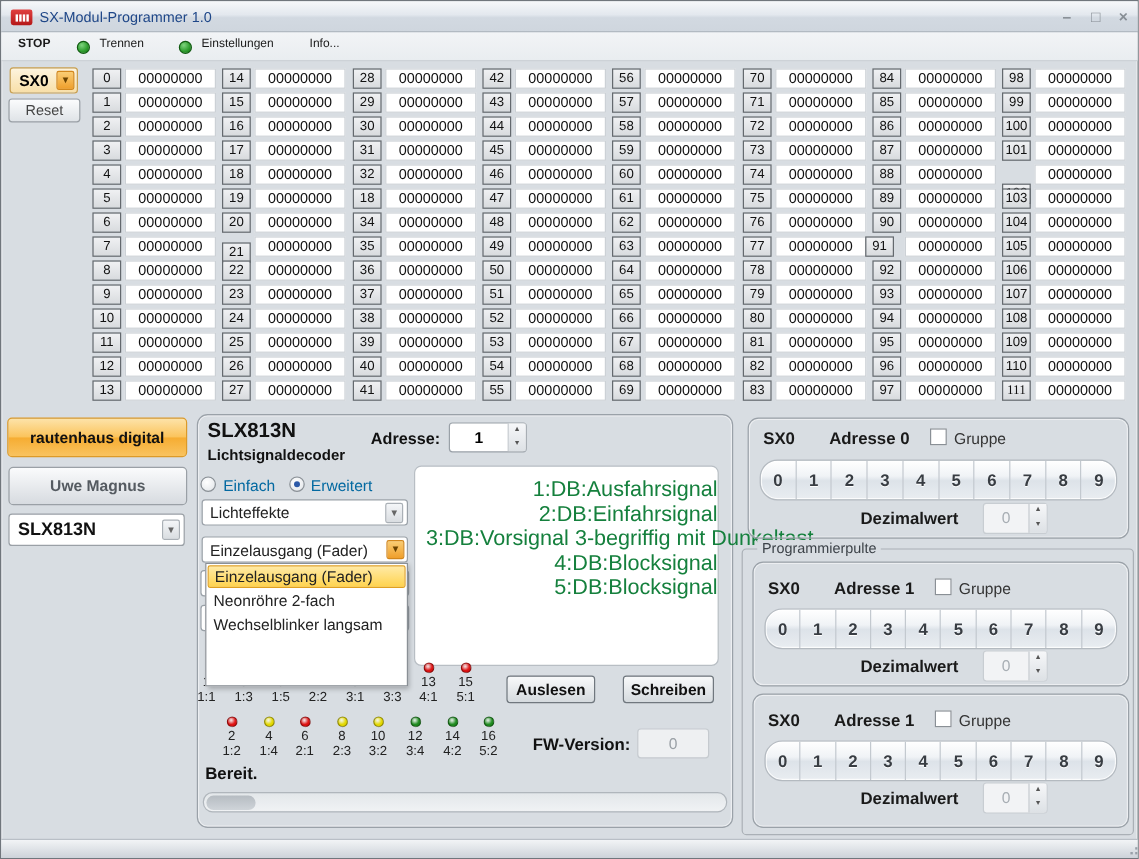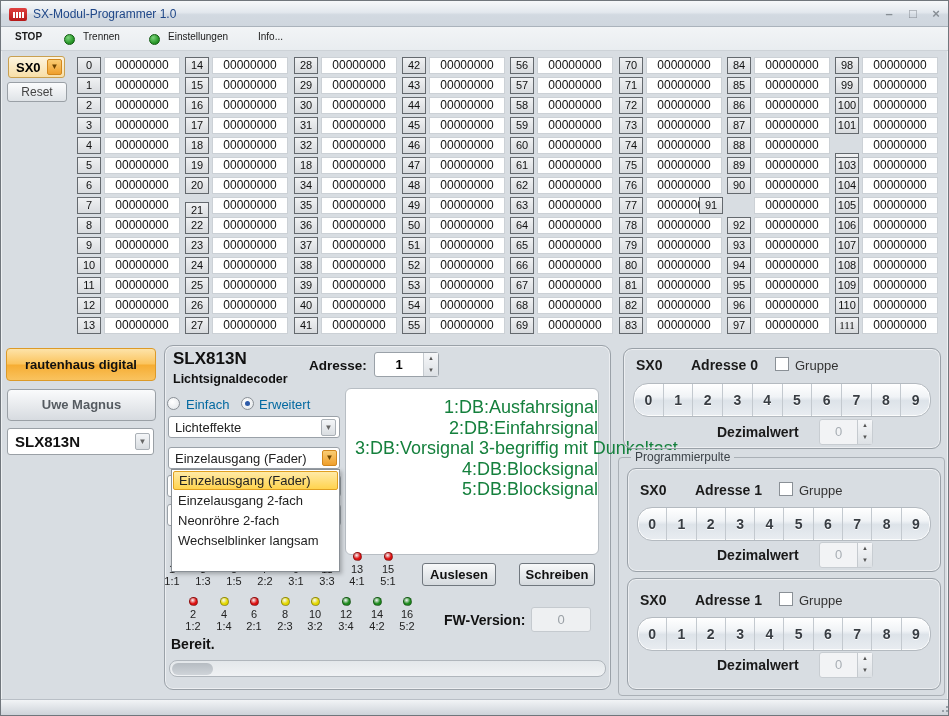--- a/index.html
+++ b/index.html
@@ -323,21 +323,21 @@
       <div class="reg-num" style="left: 726px; top: 96px;">86</div>
       <div class="reg-val" style="left: 753px; top: 96px;">00000000</div>
       <div class="reg-num" style="left: 726px; top: 116px;">87</div>
       <div class="reg-val" style="left: 753px; top: 116px;">00000000</div>
       <div class="reg-num" style="left: 726px; top: 136px;">88</div>
       <div class="reg-val" style="left: 753px; top: 136px;">00000000</div>
       <div class="reg-num" style="left: 726px; top: 156px;">89</div>
       <div class="reg-val" style="left: 753px; top: 156px;">00000000</div>
       <div class="reg-num" style="left: 726px; top: 176px;">90</div>
       <div class="reg-val" style="left: 753px; top: 176px;">00000000</div>
-      <div class="reg-num" style="left: 698px; top: 196px;">91</div>
+      <div class="reg-num" style="left: 720px; top: 196px;">91</div>
       <div class="reg-val" style="left: 753px; top: 196px;">00000000</div>
       <div class="reg-num" style="left: 726px; top: 216px;">92</div>
       <div class="reg-val" style="left: 753px; top: 216px;">00000000</div>
       <div class="reg-num" style="left: 726px; top: 236px;">93</div>
       <div class="reg-val" style="left: 753px; top: 236px;">00000000</div>
       <div class="reg-num" style="left: 726px; top: 256px;">94</div>
       <div class="reg-val" style="left: 753px; top: 256px;">00000000</div>
       <div class="reg-num" style="left: 726px; top: 276px;">95</div>
       <div class="reg-val" style="left: 753px; top: 276px;">00000000</div>
       <div class="reg-num" style="left: 726px; top: 296px;">96</div>
@@ -404,21 +404,20 @@
   <div class="abs combo" style="left:167px;top:446px;width:172px;">
     <span class="txt">Einzelausgang (Fader)</span>
     <span class="combo-arrow-orange">▼</span>
   </div>
 
   <div class="abs combo" style="left:166px;top:474px;width:174px;z-index:1;"></div>
   <div class="abs combo" style="left:166px;top:503px;width:174px;z-index:1;"></div>
 
   <div id="effect-popup" class="abs popup" style="left:170px;top:468px;width:169px;height:103px;">
       <div class="popup-item sel">Einzelausgang (Fader)</div>
-      <div class="popup-item">Einzelausgang 2-fach</div>
       <div class="popup-item">Neonröhre 2-fach</div>
       <div class="popup-item">Wechselblinker langsam</div>
     </div>
 
   <div id="signal-list" class="abs listbox" style="left:344px;top:387px;width:254px;height:167px;">
       <div class="">1:DB:Ausfahrsignal</div>
       <div class="">2:DB:Einfahrsignal</div>
       <div class="">3:DB:Vorsignal 3-begriffig mit Dunkeltast...</div>
       <div class="">4:DB:Blocksignal</div>
       <div class="">5:DB:Blocksignal</div>

